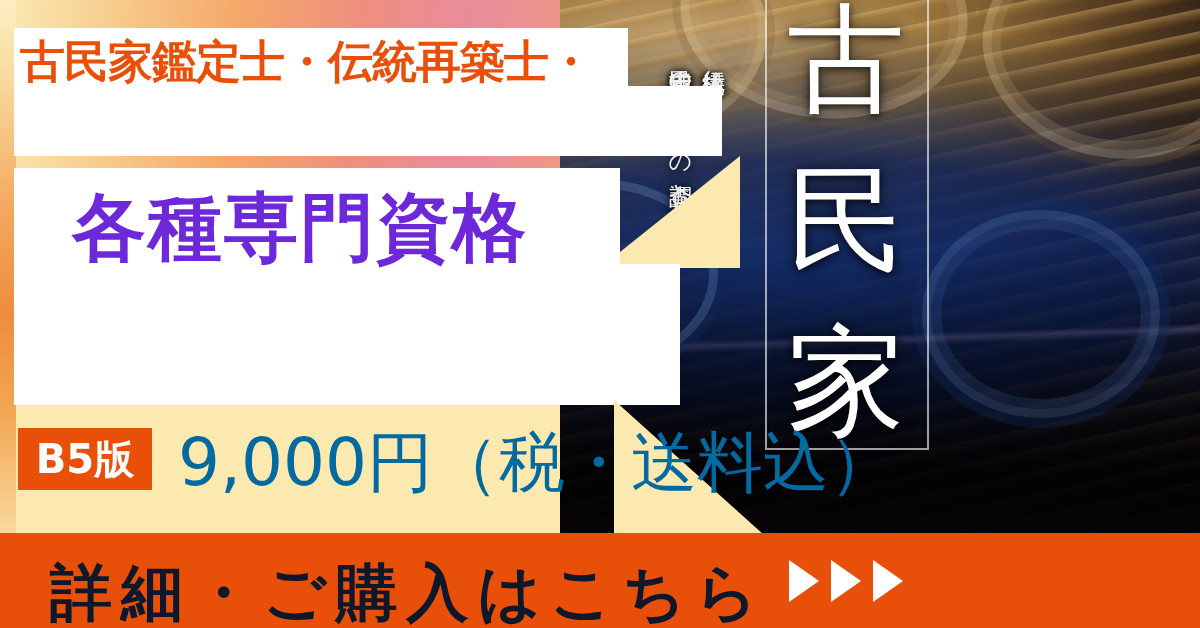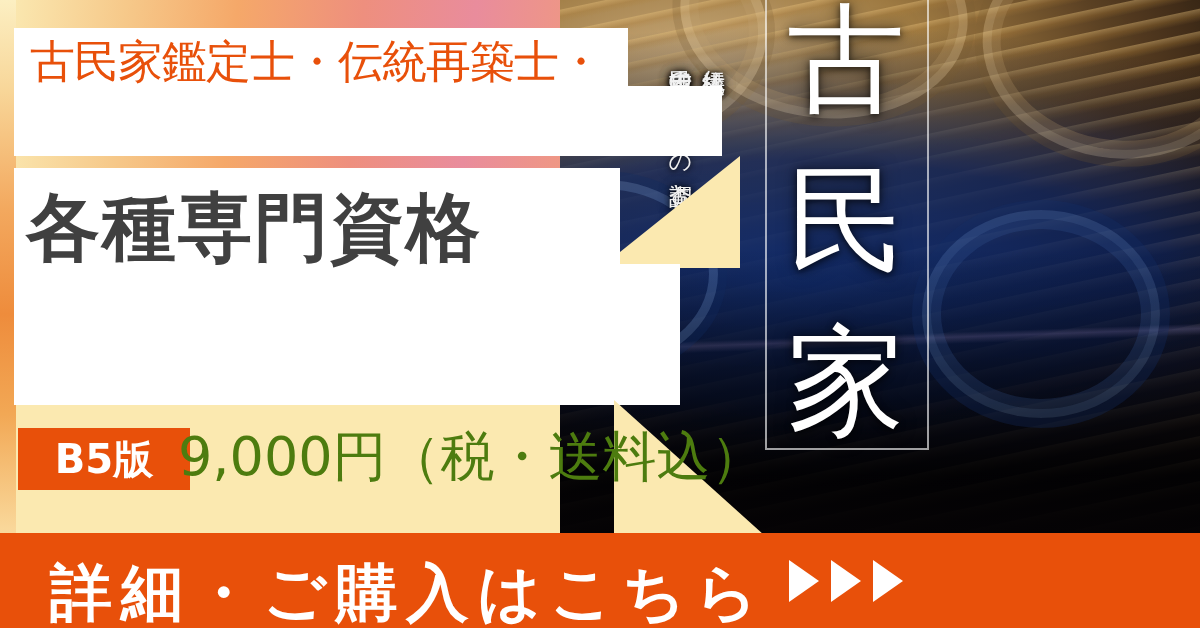--- a/index.html
+++ b/index.html
@@ -146,77 +146,78 @@
     background:#FBE9B0;
   }
   .wedge-b{
     left:614px;top:400px;width:150px;height:135px;
     clip-path:polygon(0 0, 100% 100%, 0 100%);
     background:#FBE9B0;
   }
 
   
   .cred{
-    position:absolute;left:30px;
+    position:absolute;left:20px;
     color:#E8500A;
     font-family:"DejaVu Sans","Liberation Sans",sans-serif;
-    font-weight:400;
+    font-weight:700;
     font-size:45px;
     line-height:1;
     letter-spacing:-1px;
     white-space:nowrap;
     text-align:right;
   }
   .cred-1{top:39px;}
   .cred-2{top:94px;}
 
   
   .head{
     position:absolute;
-    color:#404040;
+    color:#6d28d9;
     font-family:"DejaVu Sans","Liberation Sans",sans-serif;
     font-weight:700;
     font-size:74px;
     line-height:1;
     letter-spacing:2px;
     white-space:nowrap;
+    margin-left:46px;
   }
   .head-1{left:26px;top:190px;}
   .head-2{left:176px;top:292px;}
 
   
   .badge{
     position:absolute;left:18px;top:428px;
-    width:172px;height:62px;
+    width:134px;height:62px;
     background:#E8500A;
     display:flex;align-items:center;justify-content:center;
     color:#ffffff;
     font-family:"DejaVu Sans","Liberation Sans",sans-serif;
     font-weight:700;font-size:40px;line-height:1;
     letter-spacing:0;
   }
   .price{
     position:absolute;left:178px;top:430px;
-    color:#4d7c0f;
+    color:#0369a1;
     font-family:"DejaVu Sans","Liberation Sans",sans-serif;
     font-weight:400;
-    font-size:54px;line-height:1;
+    font-size:66px;line-height:1;
     letter-spacing:0;
     white-space:nowrap;
   }
 
   
   .cta{
     position:absolute;left:0;top:533px;width:1200px;height:95px;
     background:#E8500A;
     display:flex;align-items:center;
   }
   .cta-text{
     margin-left:50px;
-    color:#ffffff;
+    color:#0f172a;
     font-family:"DejaVu Sans","Liberation Sans",sans-serif;
     font-weight:700;
     font-size:62px;line-height:1;
     letter-spacing:9px;
     white-space:nowrap;
     margin-top:24px;
   }
   .cta-arrows{
     margin-left:22px;
     display:flex;align-items:center;gap:12px;

